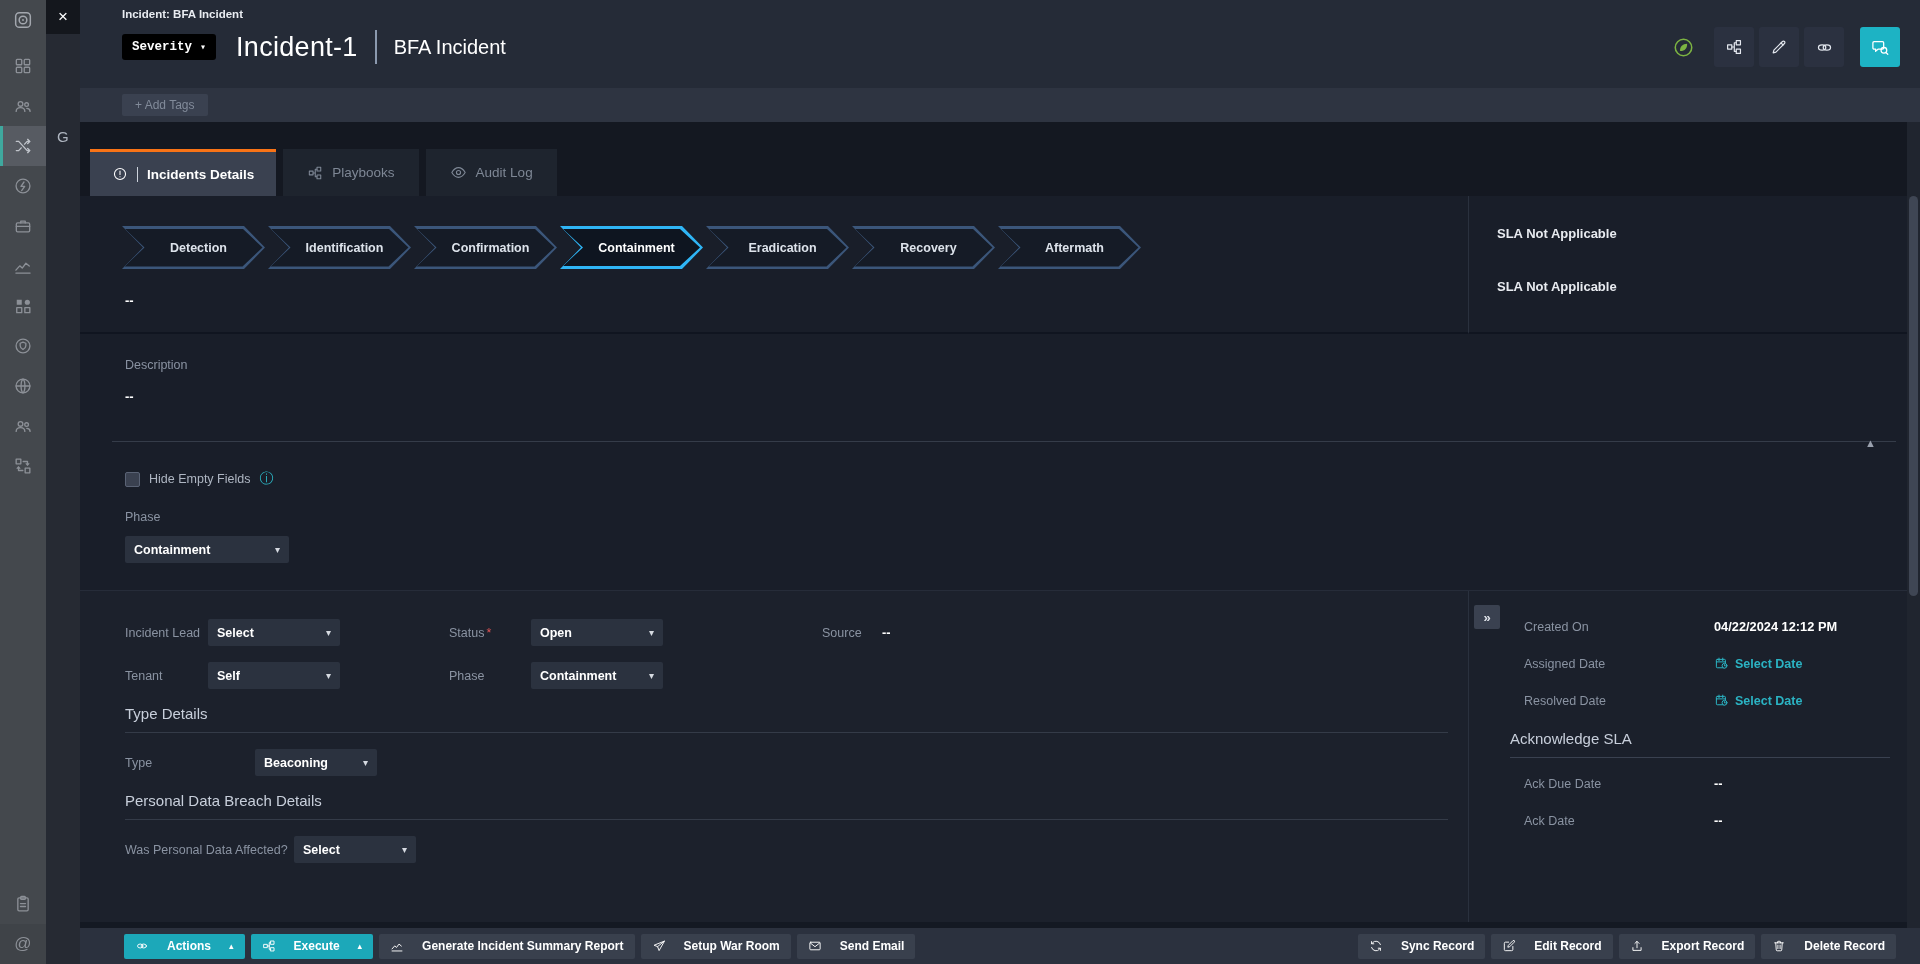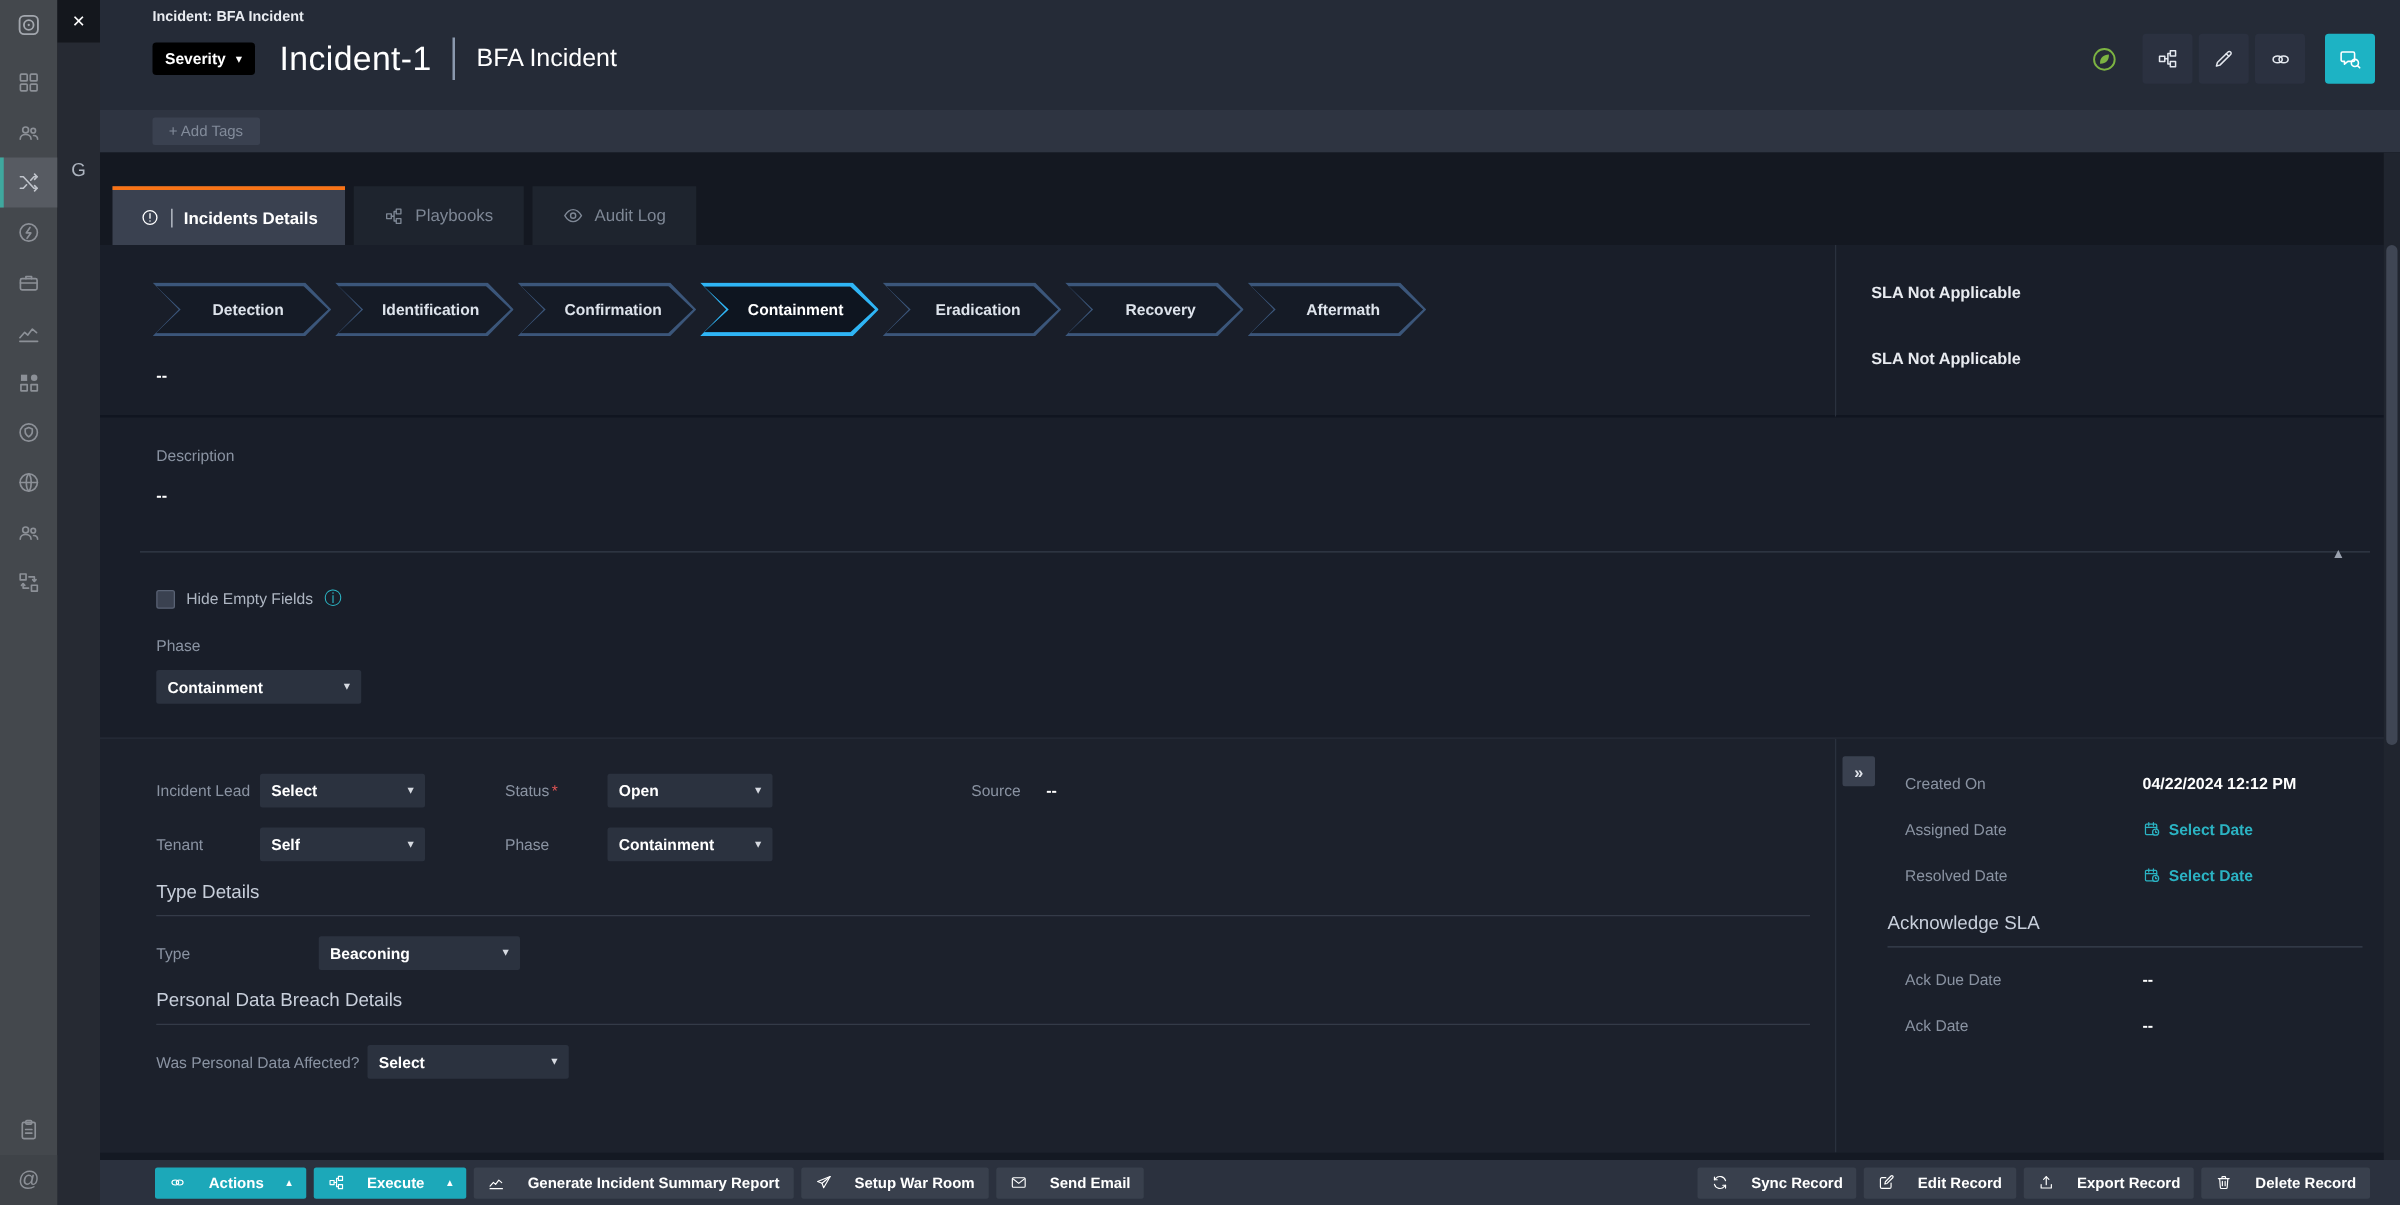--- a/index.html
+++ b/index.html
@@ -26,21 +26,21 @@
 
   
   .modal { position:absolute; left:80px; top:0; width:1840px; height:964px; background:#191e29;
     display:flex; flex-direction:column; z-index:2; }
 
   
   .rec-header { height:88px; background:#252b37; padding:8px 20px 0 42px; flex:none; }
   .crumb { font-size:11.5px; font-weight:bold; color:#e9ecf1; }
   .titlerow { display:flex; align-items:center; margin-top:7px; }
   .sev-dd { background:#000; height:26px; border-radius:3px; padding:0 10px; display:flex; align-items:center; gap:8px;
-    color:#fff; font-size:12.5px; font-weight:bold; cursor:pointer; }
+    color:#fff; font-size:12.5px; font-weight:bold; cursor:pointer;font-family:Liberation Mono, monospace; }
   .sev-dd .caret { font-size:10px; }
   .rec-id { color:#fff; font-size:27px; margin-left:20px; letter-spacing:.3px; }
   .vdiv { width:2px; height:34px; background:#8b99ae; margin:0 17px; }
   .rec-title { color:#fff; font-size:20px; }
   .hdr-icons { margin-left:auto; display:flex; align-items:center; gap:5px; }
   .leafwrap { color:#7cb342; margin-right:14px; }
   .hbtn { width:40px; height:40px; background:#2b3140; border-radius:3px; color:#e4e8ef;
     display:flex; align-items:center; justify-content:center; cursor:pointer; }
   .hbtn.teal { background:#1db3c4; color:#fff; }
   .lastmod { font-size:11px; font-weight:bold; color:#e2e6ed; margin-top:11px; }
@@ -91,31 +91,31 @@
   .checkbox { width:15px; height:15px; background:#3a4150; border:1px solid #5a6375; border-radius:2px; cursor:pointer; }
   .cbrow .cblabel { color:#aeb6c2; font-size:12.5px; }
   .infoi { color:#2cb5c4; font-size:14px; cursor:pointer; }
   .prefs-sec .fieldlabel { margin-top:22px; }
 
   .dd { background:#2b323f; height:27px; border-radius:2px; padding:0 9px; display:flex; align-items:center;
     justify-content:space-between; color:#fff; font-size:12.5px; font-weight:bold; cursor:pointer; }
   .dd .caret { font-size:10px; color:#d6dae1; margin-left:8px; }
   .dd.w164 { width:164px; margin-top:12px; }
   .dd.w132 { width:132px; }
-  .dd.w147 { width:161px; }
+  .dd.w147 { width:122px; }
 
   
   .form-zone { flex:1; display:flex; background:#1c212c; border-top:1px solid #262c39; }
   .form-main { flex:1; padding:28px 0 0 45px; }
   .frow { display:flex; align-items:center; margin-bottom:16px; }
   .fl-83 { width:83px; }
   .fl-82 { width:82px; }
   .fl-130 { width:130px; }
   .fl-169 { width:169px; }
-  .gap-144 { margin-left:64px; }
+  .gap-144 { margin-left:109px; }
   .gap-159 { margin-left:159px; }
   .req { color:#e25555; margin-left:2px; }
   .sec-title { color:#c8cfdb; font-size:15px; margin-top:14px; }
   .sec-hr { border-top:1px solid #343b48; margin:10px 20px 16px 0; }
 
   .details-panel { width:452px; flex:none; border-left:1px solid #2a313e; background:#1b202b;
     position:relative; padding:28px 0 0 55px; }
   .collapse-btn { position:absolute; left:5px; top:14px; width:26px; height:24px; background:#3a4150;
     border-radius:2px; color:#e0e4eb; font-size:13px; font-weight:bold; display:flex; align-items:center;
     justify-content:center; cursor:pointer; }

